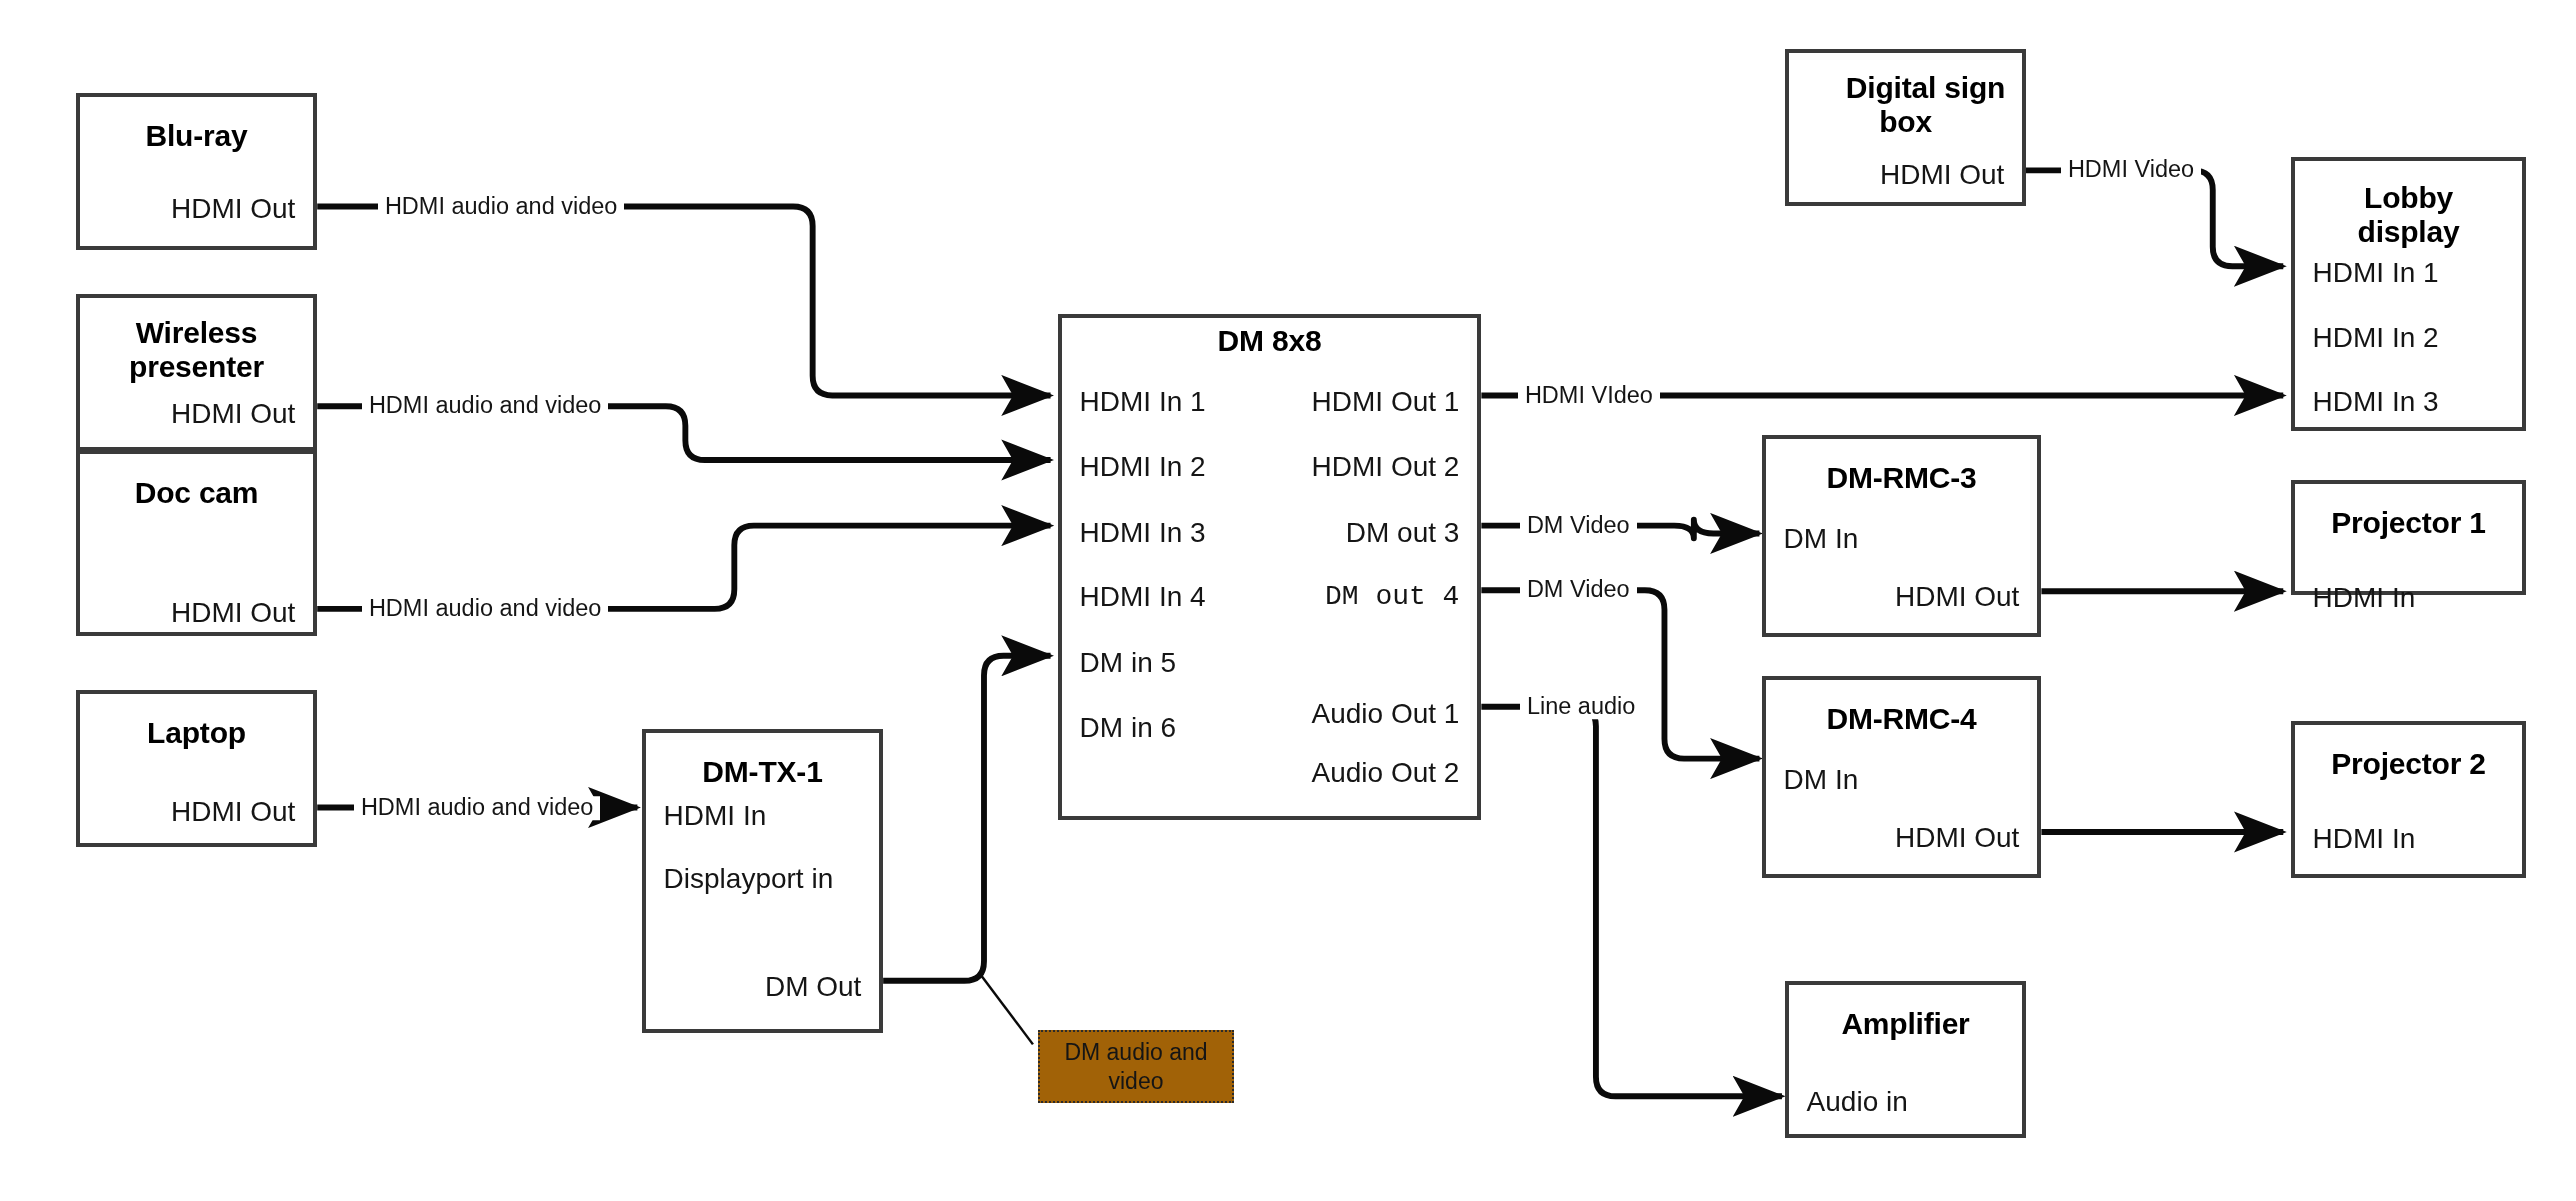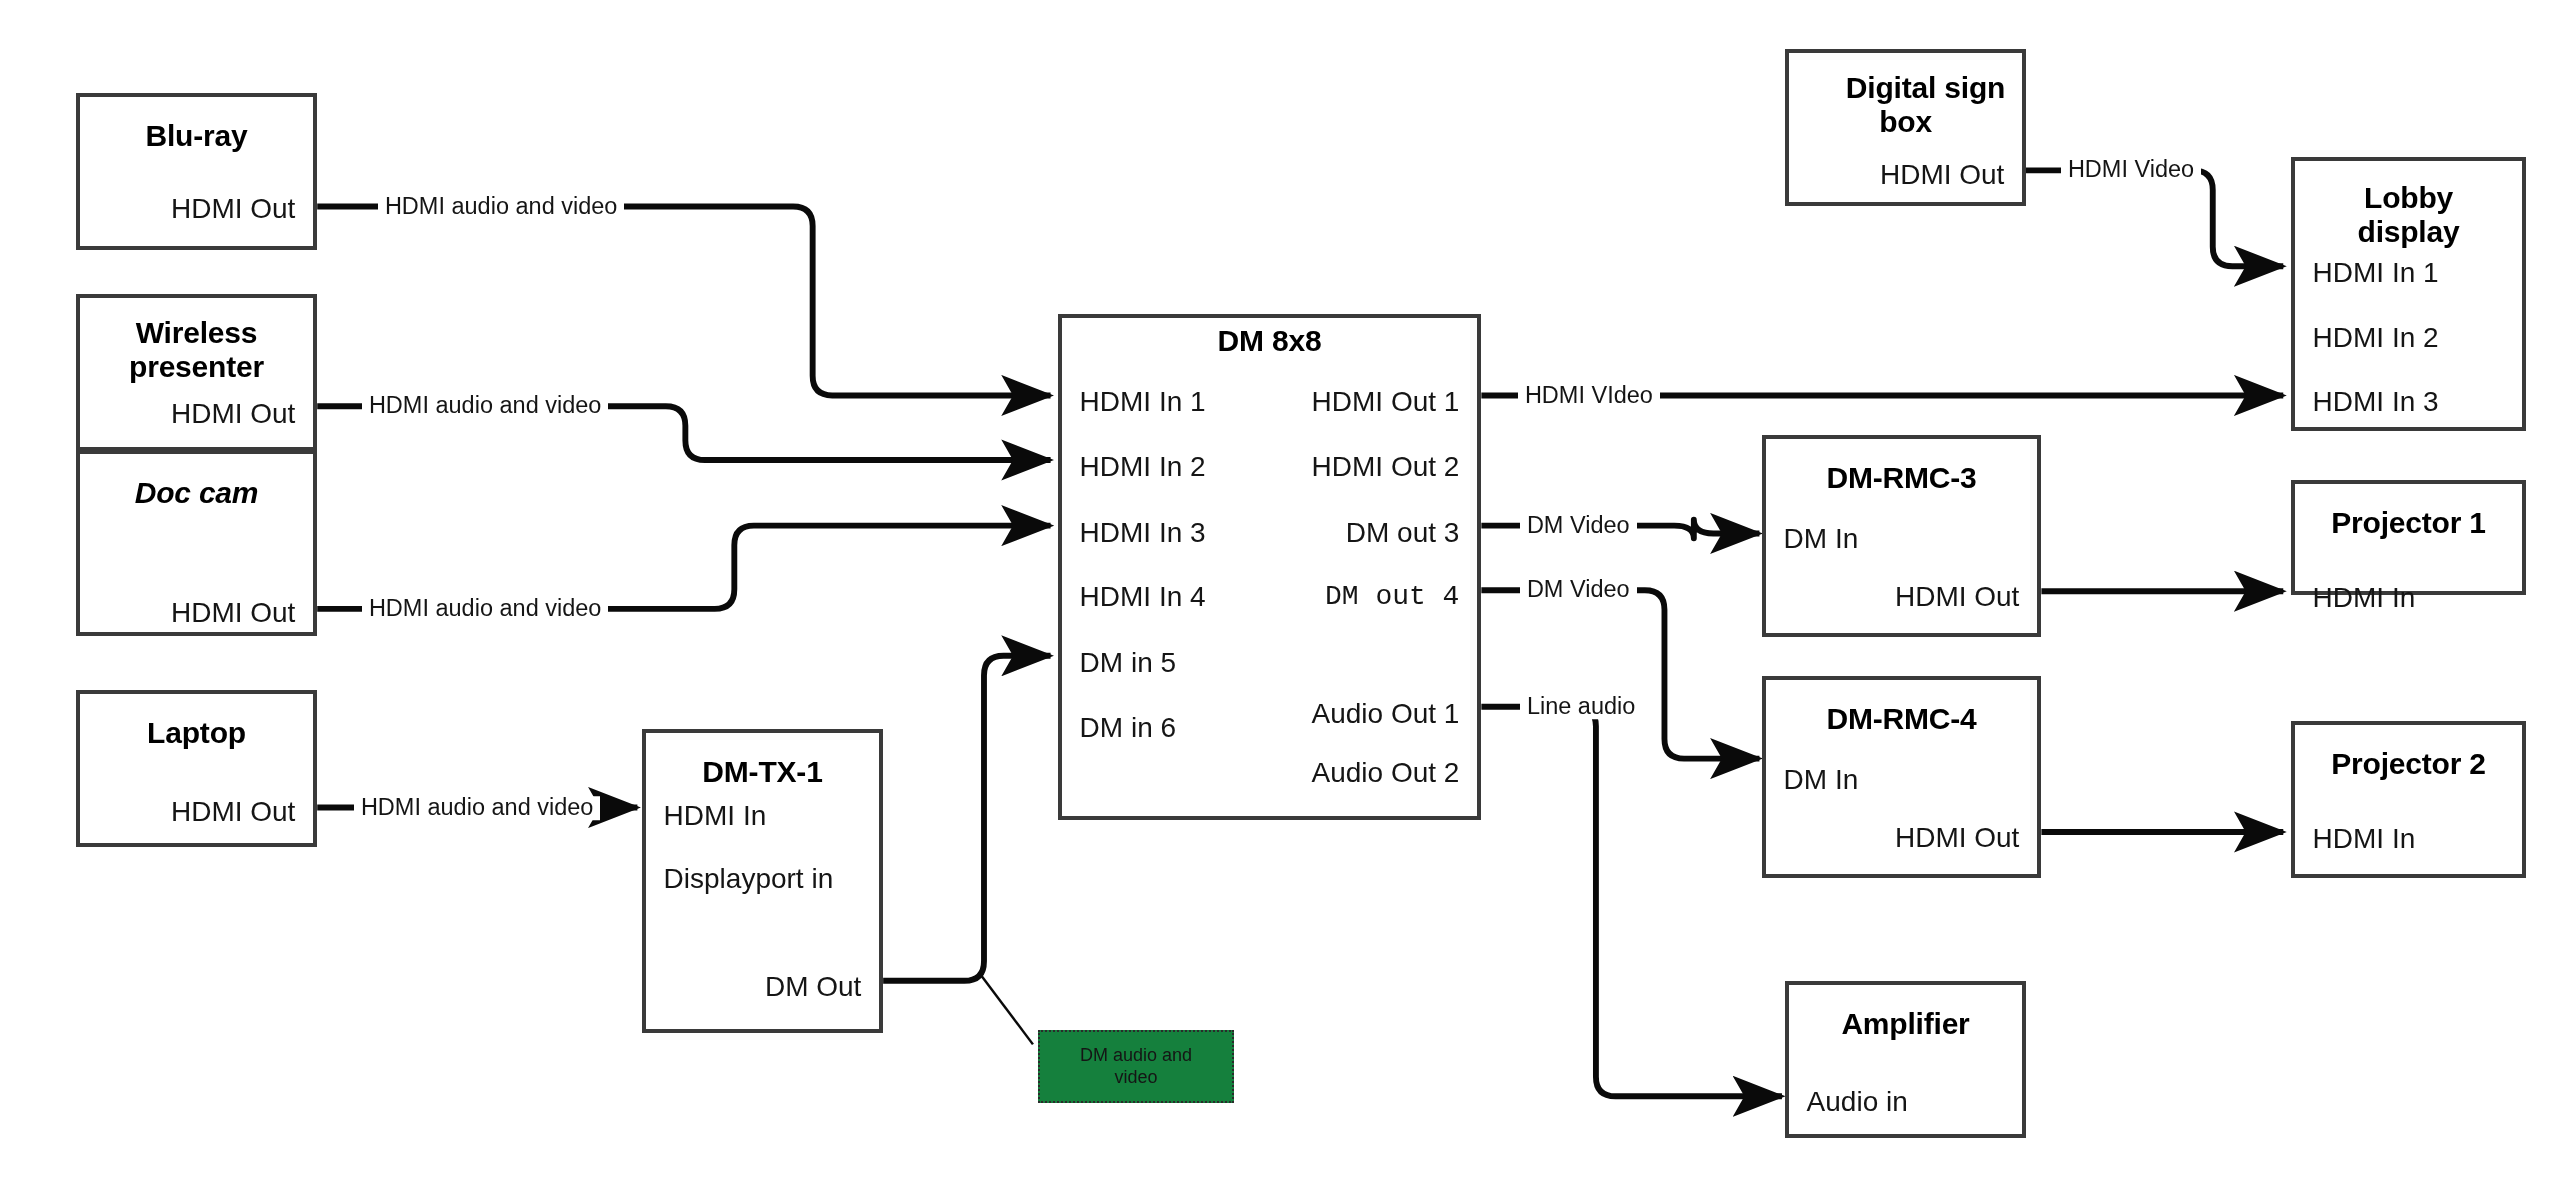--- a/index.html
+++ b/index.html
@@ -70,22 +70,22 @@
     white-space: nowrap;
     background: #ffffff;
     padding: 0 6.9px;
     line-height: 1;
     transform: translateY(-50%);
   }
   .note-box {
     position: absolute;
     box-sizing: border-box;
     border: 2px dotted #2b2b2b;
-    background: #15803d;
-    font-size: 18px;
+    background: #a16207;
+    font-size: 23px;
     color: #151515;
     text-align: center;
     line-height: 1.22;
     display: flex;
     align-items: center;
     justify-content: center;
     padding: 3.9px 7.8px;
   }
 </style>
 </head>
@@ -132,21 +132,21 @@
     <div class="port right" style="top:98px;">HDMI Out</div>
   </div>
 
   <div class="node-box" style="left:76px; top:294px; width:241px; height:157px;">
     <div class="node-title" style="top:17.6px;">Wireless</div>
     <div class="node-title" style="top:52px;">presenter</div>
     <div class="port right" style="top:102px;">HDMI Out</div>
   </div>
 
   <div class="node-box" style="left:76px; top:450px; width:241px; height:186px;">
-    <div class="node-title" style="top:21.5px;font-style:italic;">Doc cam</div>
+    <div class="node-title" style="top:21.5px;">Doc cam</div>
     <div class="port right" style="top:145px;">HDMI Out</div>
   </div>
 
   <div class="node-box" style="left:76px; top:690px; width:241px; height:157px;">
     <div class="node-title" style="top:21.5px;">Laptop</div>
     <div class="port right" style="top:104px;">HDMI Out</div>
   </div>
 
   <div class="node-box" style="left:642px; top:729px; width:241px; height:304px;">
     <div class="node-title" style="top:21.5px;">DM-TX-1</div>

